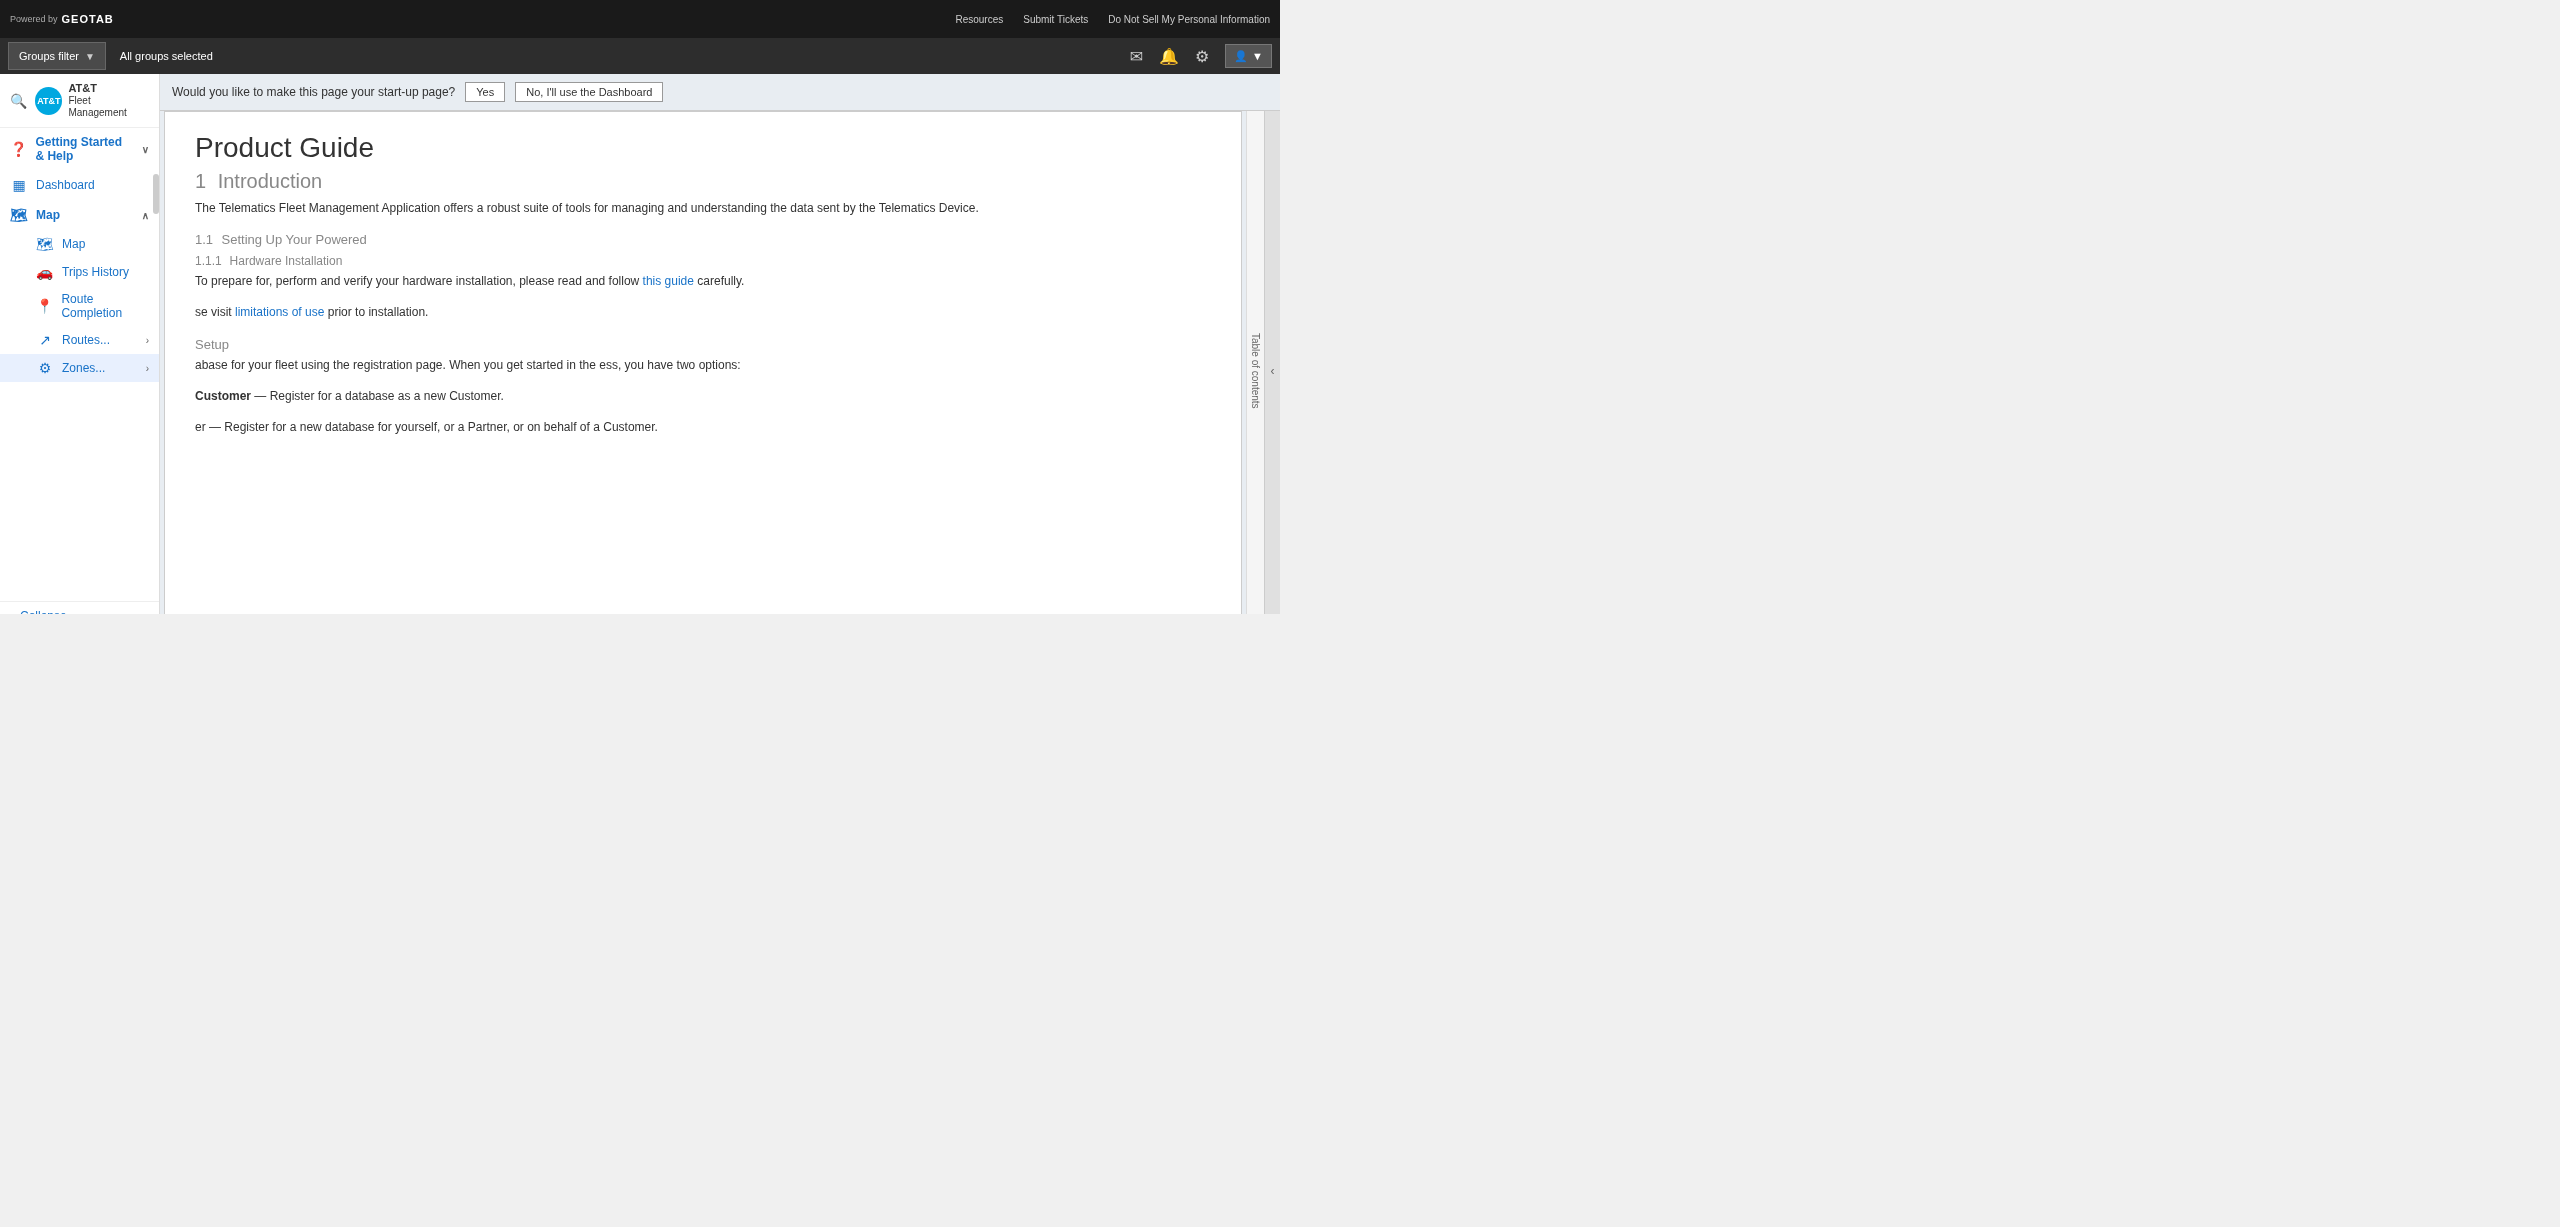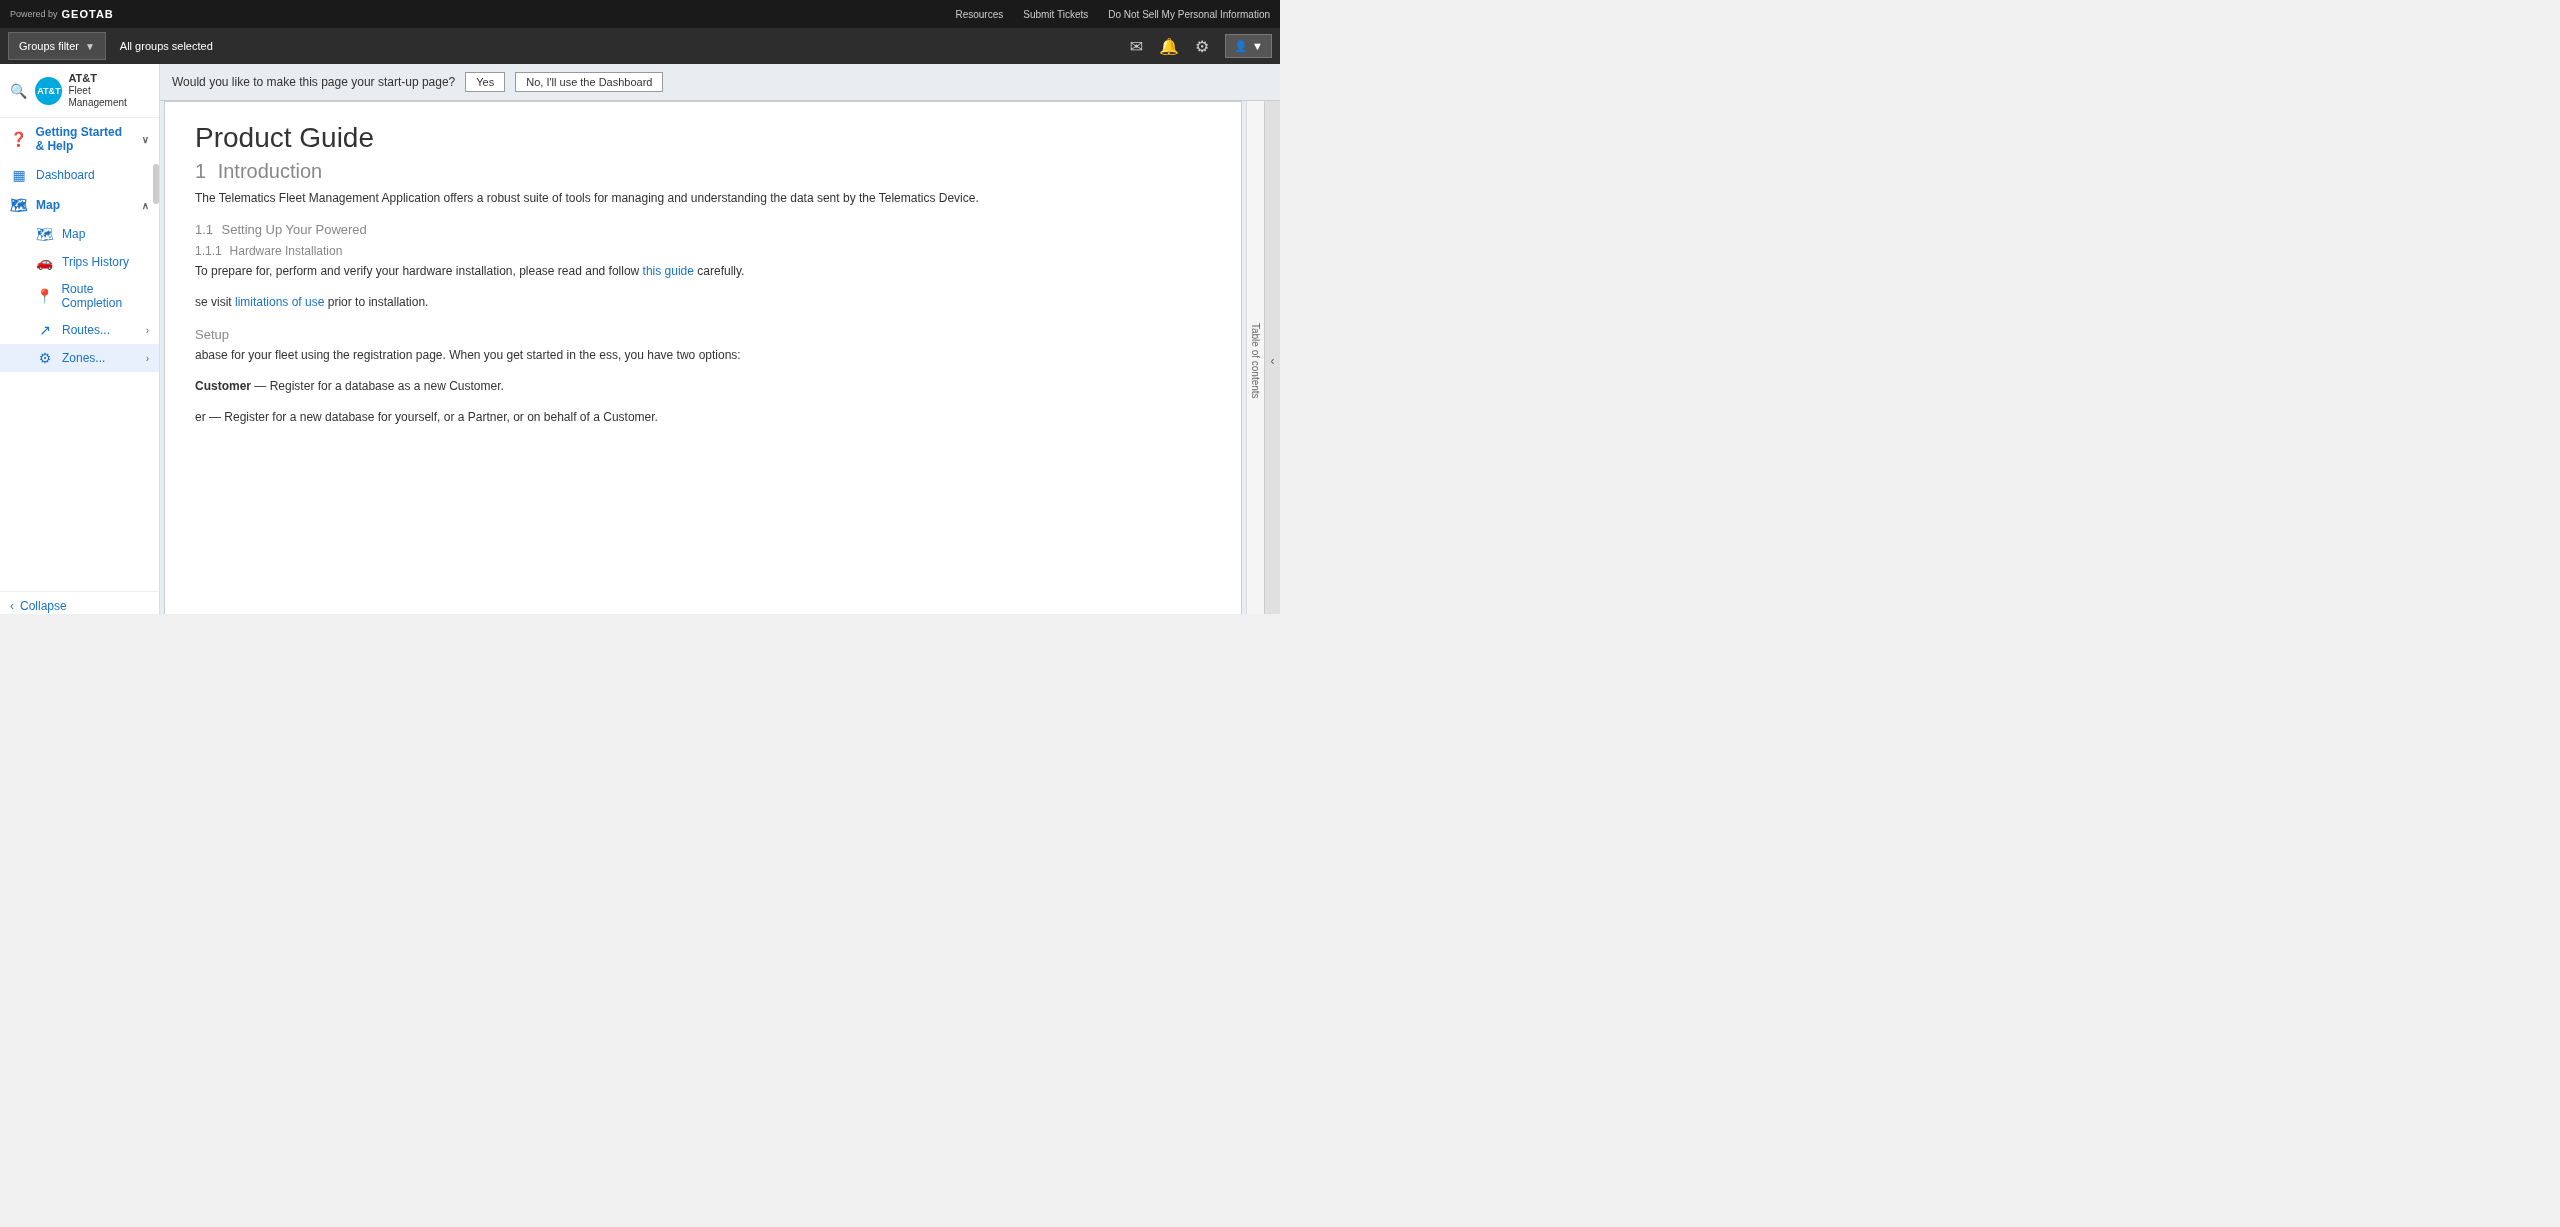--- a/index.html
+++ b/index.html
@@ -1,21 +1,21 @@
 <!DOCTYPE html>
 <html><head>
   <meta charset="utf-8">
   <style>
     * { box-sizing: border-box; margin: 0; padding: 0; }
     body { font-family: Arial, sans-serif; font-size: 14px; background: #f0f0f0; overflow: hidden; width: 1280px; height: 614px; }
 
     
     .top-bar {
       background: #1a1a1a;
-      height: 28px;
+      height: 38px;
       display: flex;
       align-items: center;
       justify-content: space-between;
       padding: 0 10px;
       color: #ccc;
       font-size: 10px;
     }
     .top-bar-left { display: flex; align-items: center; gap: 5px; }
     .geotab-logo { display: flex; align-items: center; gap: 4px; font-size: 9px; color: #aaa; }
     .geotab-logo strong { color: white; font-size: 11px; letter-spacing: 1px; }

